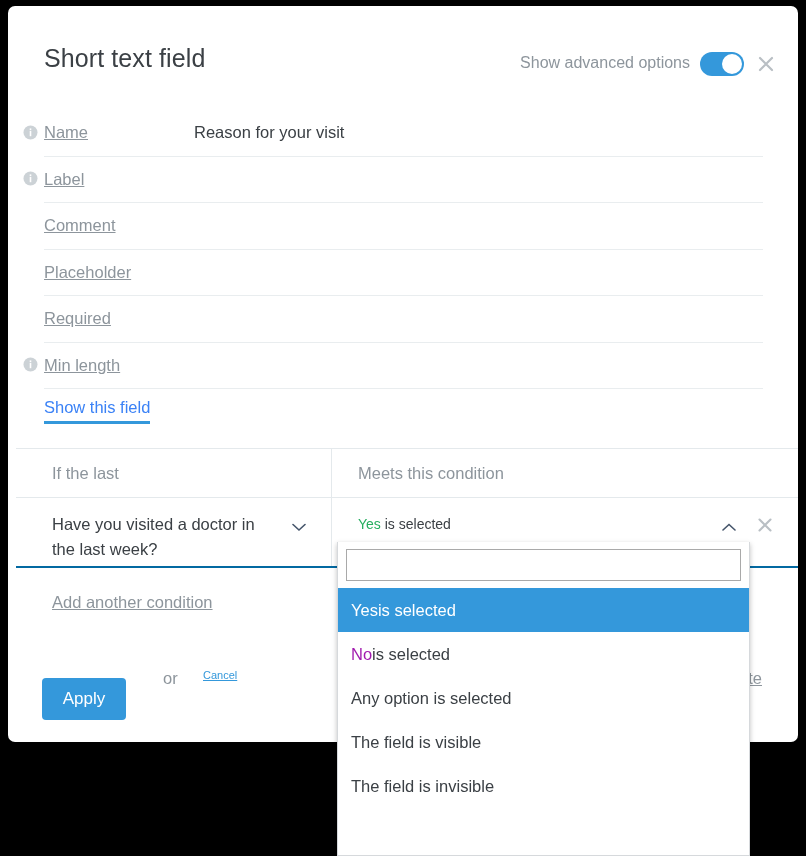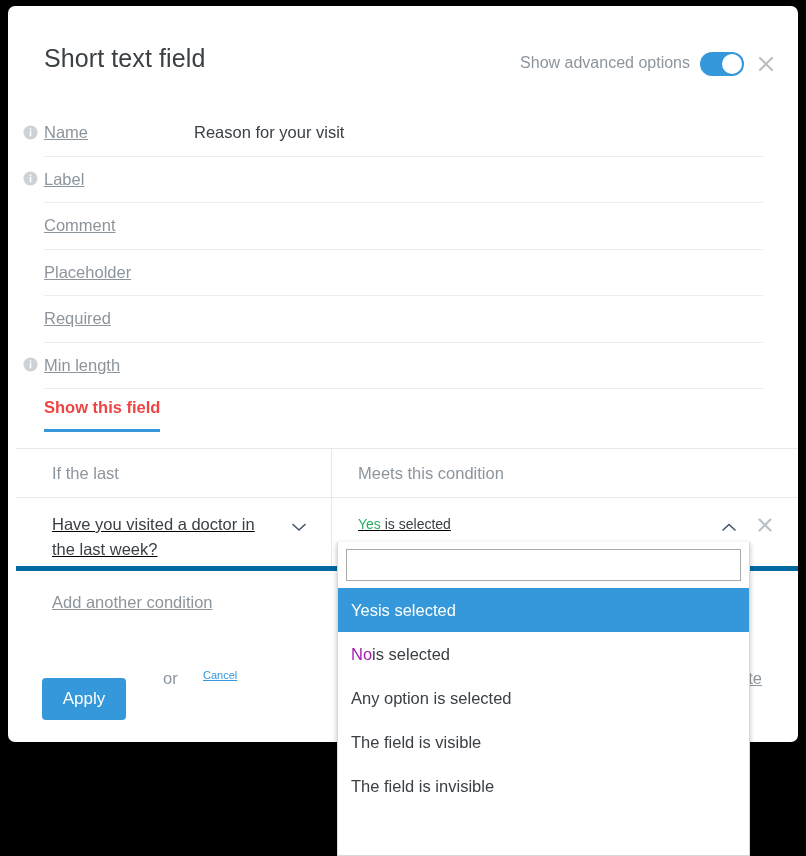--- a/index.html
+++ b/index.html
@@ -128,23 +128,23 @@
     left: 0;
     top: 386px;
     width: 790px;
     height: 44px;
   }
   .tab {
     position: absolute;
     left: 36px;
     top: 6px;
     font-size: 16.5px;
-    font-weight: bold;
-    color: #ef4444;
-    padding-bottom: 12px;
+    font-weight: normal;
+    color: #3b82f6;
+    padding-bottom: 4px;
     border-bottom: 3px solid #3498db;
     cursor: pointer;
   }
 
   
   .ctable {
     position: absolute;
     left: 8px;
     top: 442px;
     width: 782px;
@@ -172,22 +172,21 @@
     align-items: center;
     position: relative;
   }
   .chead .ccol1, .chead .ccol2 {
     font-size: 16.5px;
     color: #8d959c;
   }
   .crow {
     display: flex;
     min-height: 68px;
-    border-bottom: 5px solid #0369a1;
-    text-decoration: underline;
+    border-bottom: 2px solid #0369a1;
   }
   .crow .ccol1 {
     align-items: flex-start;
     padding-top: 14px;
     position: relative;
   }
   .crow .ccol2 {
     align-items: flex-start;
     padding-top: 14px;
   }

